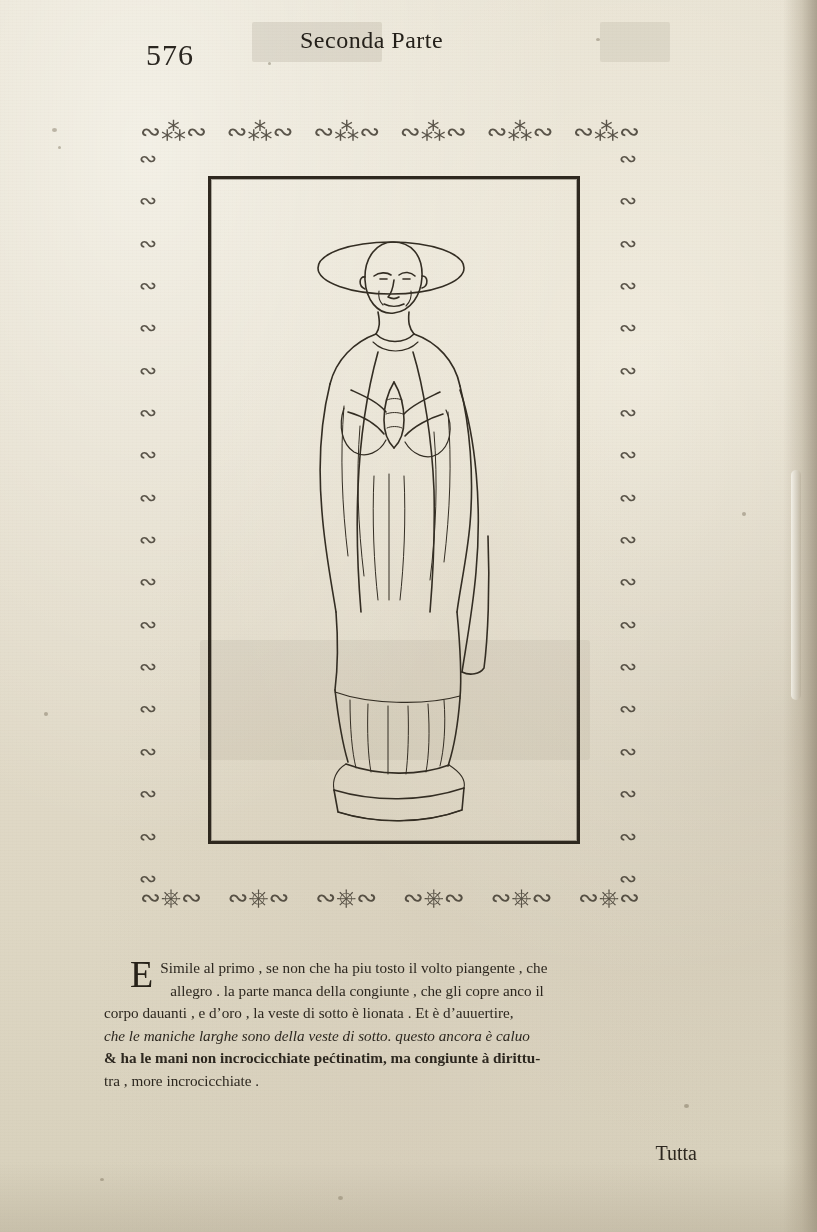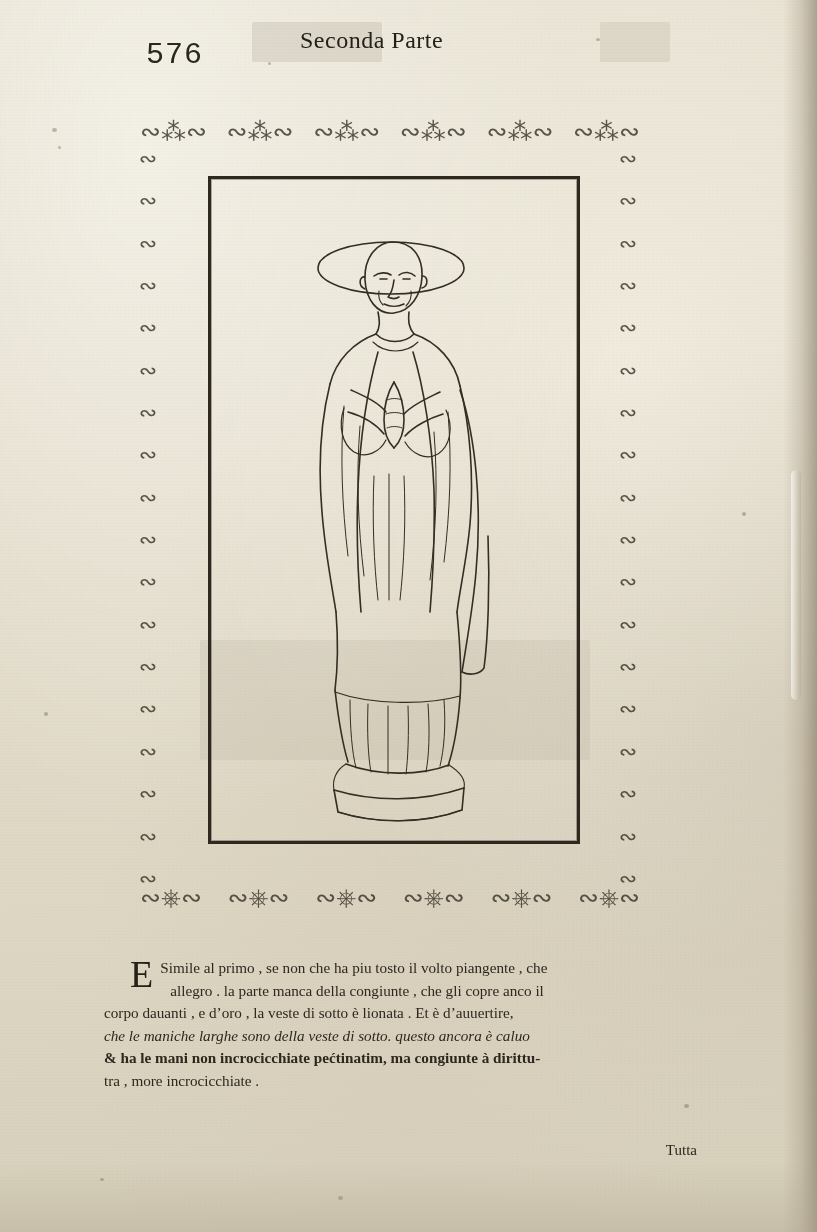--- a/index.html
+++ b/index.html
@@ -50,21 +50,21 @@
     width: 817px;
     height: 56px;
   }
   #folio {
     position: absolute;
     left: 146px;
     top: 16px;
     font-size: 30px;
     letter-spacing: 1px;
     color: #2a2620;
-    font-family: Liberation Mono, monospace;
+    font-family: Liberation Serif, serif;
   }
   #running-title {
     position: absolute;
     left: 300px;
     top: 5px;
     font-size: 24px;
     color: #24201a;
     letter-spacing: .5px;
     font-family: "Liberation Serif", serif;
   }
@@ -150,21 +150,21 @@
     margin: 2px 7px 0 0;
     color: #262118;
     font-family: "Liberation Serif", serif;
   }
   #body-text p { margin: 4px; }
 
   #catchword {
     position: absolute;
     right: 120px;
     top: 1142px;
-    font-size: 15px;
+    font-size: 20px;
     color: #2c271f;
     font-family: "Liberation Serif", serif;
   }
 
   
   #edge {
     position: absolute;
     right: 0;
     top: 0;
     width: 34px;

